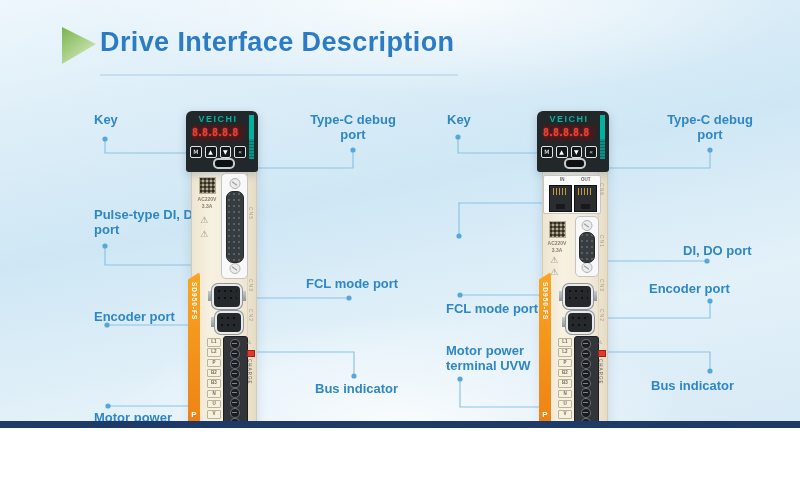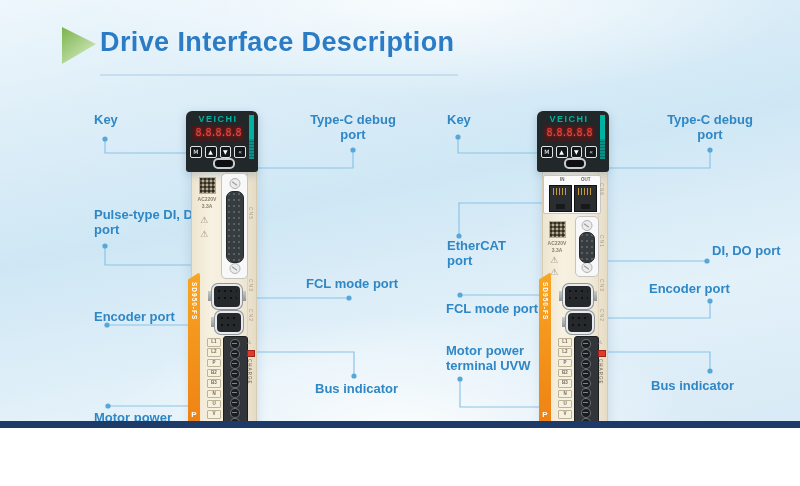--- a/index.html
+++ b/index.html
@@ -19,21 +19,21 @@
   .callout{position:absolute;color:#2f87c6;font-weight:bold;font-size:13px;line-height:1.18;}
   .ta-c{text-align:center;}
   .leads{position:absolute;left:0;top:0;pointer-events:none;}
   
   .drive{position:absolute;width:72px;height:346px;}
   .panel{position:absolute;left:0;top:0;width:72px;height:61px;background:#22272a;border-radius:6px 6px 3px 3px;box-shadow:0 3px 8px rgba(90,120,150,.35);}
   .brand{position:absolute;left:0;top:3px;width:64px;text-align:center;color:#00b2a2;font-weight:bold;font-size:9px;letter-spacing:1.5px;}
   .teal-stripe{position:absolute;right:4px;top:4px;width:5px;height:44px;background:linear-gradient(#00b2a2 0 55%,#0a938a 55%);}
   .teal-stripe::after{content:"";position:absolute;left:0;right:0;top:24px;bottom:0;background:repeating-linear-gradient(#0000 0 2px,rgba(0,0,0,.25) 2px 3px);}
   .seg-display{position:absolute;left:6px;top:14px;width:52px;height:16px;background:#441b1d;border-radius:2px;color:#f04034;
-    font-family:"DejaVu Sans Mono",monospace;font-weight:normal;font-size:10px;letter-spacing:-1px;line-height:16px;text-align:center;text-shadow:0 0 2px rgba(240,64,52,.8);}
+    font-family:"DejaVu Sans Mono",monospace;font-weight:bold;font-size:10px;letter-spacing:-1px;line-height:16px;text-align:left;text-shadow:0 0 2px rgba(240,64,52,.8);}
   .btn-row{position:absolute;left:4px;top:35px;width:56px;display:flex;gap:3px;}
   .panel-btn{width:11px;height:10px;background:#141719;border:1px solid #dfe3e4;border-radius:2px;color:#fff;
     font-size:6px;line-height:10px;text-align:center;font-family:"DejaVu Sans",sans-serif;}
   .typec-port{position:absolute;left:27px;bottom:3px;width:18px;height:7px;background:#0d0f10;border:2px solid #c8cdd0;border-radius:5px;}
   .body{position:absolute;left:5px;top:61px;width:64px;height:262px;border:1px solid #d6cbb2;border-top:none;
     background:linear-gradient(90deg,#eee5d0,#f7f1e1 30%,#f2ebd9 72%,#e6dcc5);box-shadow:0 4px 10px rgba(100,130,160,.25);}
   .cn-strip{position:absolute;right:10px;top:61px;height:262px;border-left:1px solid #e0d5bc;}
   .cn-label{position:absolute;color:#a89d85;font-size:5px;letter-spacing:1px;writing-mode:vertical-rl;}
   .qr{position:absolute;width:15px;height:15px;background:
       repeating-linear-gradient(90deg,#6f6a5e 0 2px,#d9d2c0 2px 4px),
@@ -144,22 +144,21 @@
   <div class="callout" style="left:94px;top:112px;">Key</div>
   <div class="callout ta-c" style="left:297px;top:112px;width:112px;">Type-C debug port</div>
   <div class="callout" style="left:94px;top:207px;width:112px;">Pulse-type DI, DO port</div>
   <div class="callout" style="left:306px;top:276px;">FCL mode port</div>
   <div class="callout" style="left:94px;top:309px;">Encoder port</div>
   <div class="callout" style="left:315px;top:381px;">Bus indicator</div>
   <div class="callout" style="left:94px;top:410px;width:120px;">Motor power terminal UVW</div>
 
   <div class="callout" style="left:447px;top:112px;">Key</div>
   <div class="callout ta-c" style="left:654px;top:112px;width:112px;">Type-C debug port</div>
-  <div class="callout" style="left:447px;top:238px;width:86px;">EtherCAT port</div>
-  <div class="callout" style="left:688px;top:243px;padding-left:24px;">DI, DO port</div>
+  <div class="callout" style="left:659px;top:243px;padding-left:24px;">DI, DO port</div>
   <div class="callout" style="left:446px;top:301px;">FCL mode port</div>
   <div class="callout" style="left:649px;top:281px;">Encoder port</div>
   <div class="callout" style="left:446px;top:343px;width:120px;">Motor power terminal UVW</div>
   <div class="callout" style="left:651px;top:378px;">Bus indicator</div>
 
   <div class="drive" style="left:186px;top:111px;">
     <div class="body"></div>
     <div class="cn-strip"></div>
     <div class="panel">
       <div class="brand">VEICHI</div>

